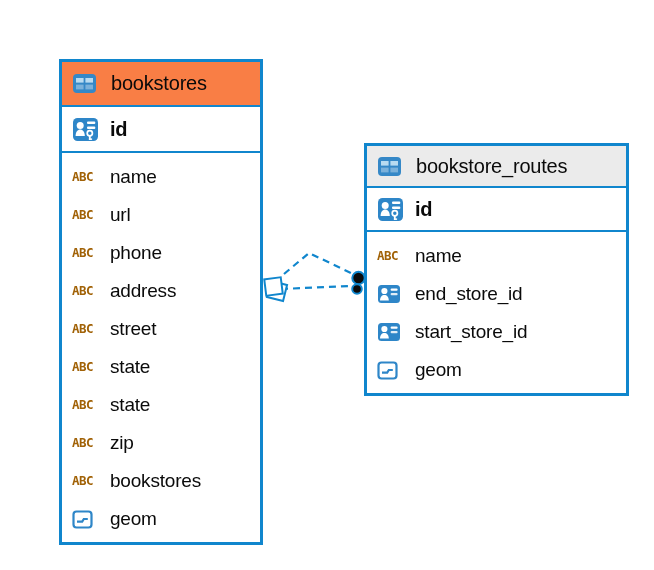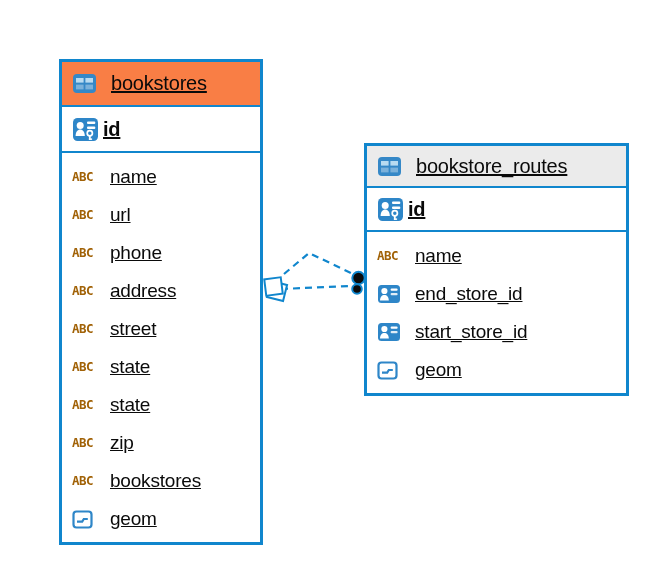--- a/index.html
+++ b/index.html
@@ -12,36 +12,36 @@
   }
   #table-bookstores{left:59px;top:59px;width:204px;}
   #table-routes{left:364px;top:143px;width:265px;}
   .thead{
     display:flex;align-items:center;gap:8px;padding:0 6px 0 10px;
     border-bottom:2px solid #1086cd;font-size:20px;letter-spacing:-0.2px;
   }
   #table-bookstores .thead{height:43px;background:#f97e45;}
   #table-routes .thead{height:40px;background:#ebebeb;}
   .pkrow{
-    display:flex;align-items:center;padding:0 6px 0 10px;
+    display:flex;align-items:center;gap:7px;padding:0 6px 0 10px;
     border-bottom:2px solid #1086cd;font-size:20px;font-weight:700;letter-spacing:-0.2px;
   }
   #table-bookstores .pkrow{height:44px;}
   #table-routes .pkrow{height:42px;}
   .cols{padding:5px 0 4px 0;}
   .crow{
     display:flex;align-items:center;gap:7px;height:38px;padding:0 6px 0 10px;
     font-size:19px;letter-spacing:-0.2px;
   }
   .islot{width:31px;flex:0 0 31px;display:flex;align-items:center;justify-content:flex-start;}
   .abc{
     font-family:"DejaVu Sans Mono",monospace;font-weight:700;font-size:12.5px;
     color:#a16207;letter-spacing:-0.5px;line-height:1;
   }
-  .lbl{white-space:nowrap;text-decoration:underline;}
+  .lbl{white-space:nowrap;}
   .overlay{position:absolute;left:0;top:0;pointer-events:none;}
   .dash{stroke:#1086cd;stroke-width:2.2;stroke-dasharray:7 5;fill:none;}
   .dia{fill:#ffffff;stroke:#1086cd;stroke-width:2;}
   .dot{fill:#0b0b0b;stroke:#1086cd;stroke-width:2;}
 </style>
 </head>
 <body>
 
 <div class="canvas">
 

